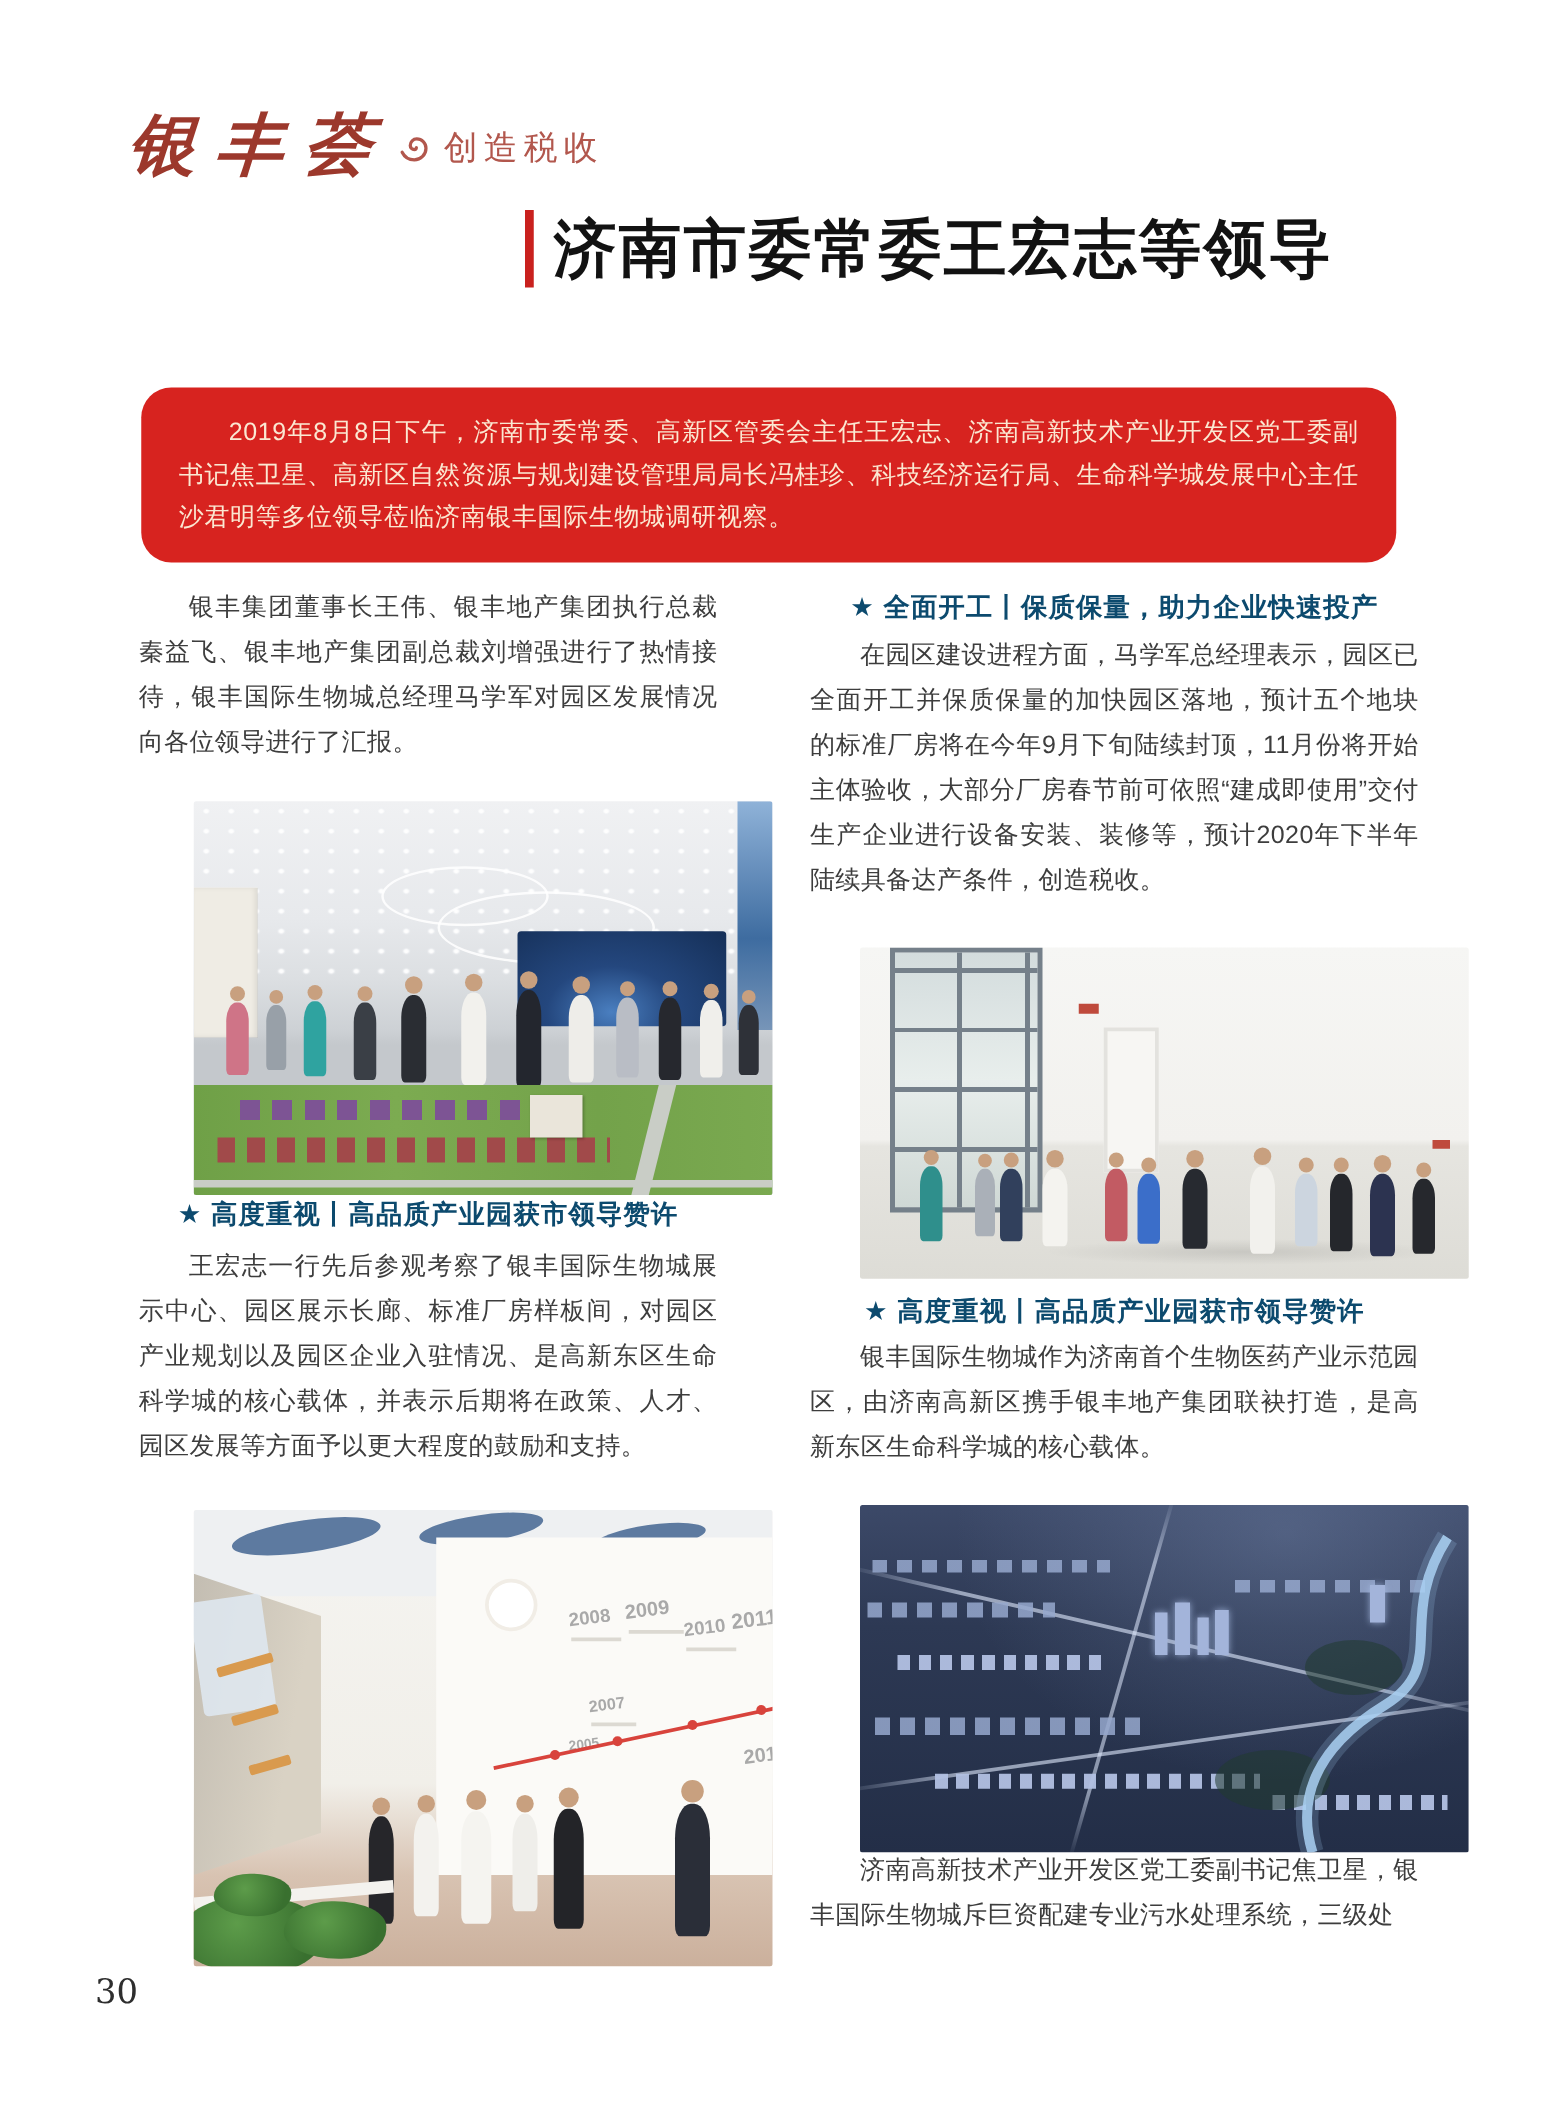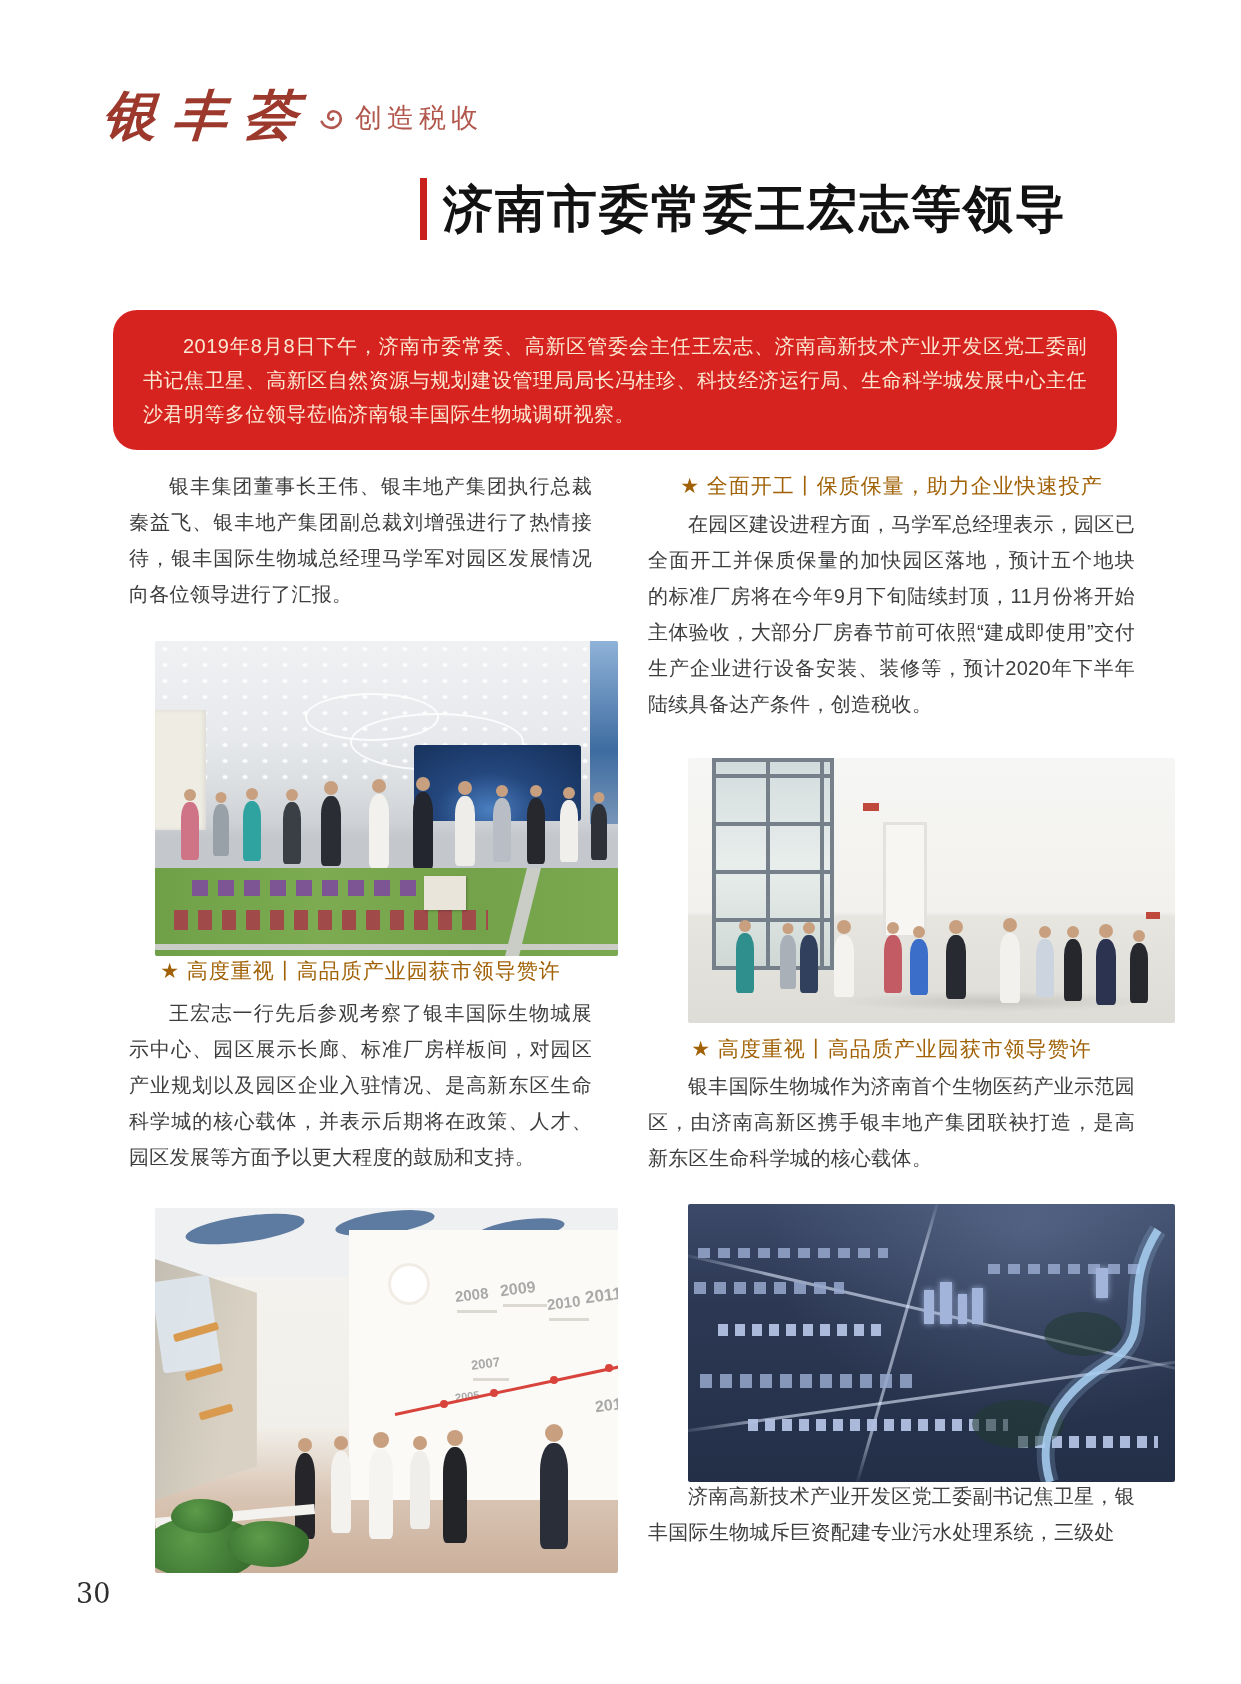--- a/index.html
+++ b/index.html
@@ -10,45 +10,45 @@
   
   .masthead{position:absolute;left:103px;top:88px;display:flex;align-items:flex-end;}
   .logo-calligraphy{
     font-family:"DejaVu Serif",serif;font-style:italic;font-weight:bold;
     font-size:54px;color:#9c382c;letter-spacing:16px;line-height:1;transform:skewX(-4deg);
   }
   .masthead-right{display:flex;align-items:center;margin-left:6px;margin-bottom:6px;}
   .swirl{width:26px;height:26px;margin-right:10px;}
   .section-label{font-size:27px;color:#b2574d;letter-spacing:5px;}
   
-  .headline{position:absolute;left:420px;top:178px;display:flex;align-items:center;}
+  .headline{position:absolute;left:420px;top:168px;display:flex;align-items:center;}
   .headline-bar{width:7px;height:62px;background:#c9211e;margin-right:16px;}
   .headline h1{
     margin:0;font-size:50px;font-weight:900;color:#121212;letter-spacing:2px;line-height:1.2;
     font-family:"Liberation Sans","DejaVu Sans",sans-serif;
   }
   
   .lead-banner{
     position:absolute;left:113px;top:310px;width:1004px;height:140px;box-sizing:border-box;
     background:#d7231f;border-radius:24px;padding:19px 30px;
   }
   .lead-banner p{
     margin:0;color:#fbe8d2;font-size:20px;line-height:34px;text-indent:2em;
     text-align:justify;letter-spacing:0.5px;
   }
   
   .body-text{
     position:absolute;margin:0;font-size:20px;line-height:36px;color:#3d3d3d;
     text-align:justify;text-align-last:left;text-indent:2em;letter-spacing:0.3px;
   }
   .section-heading{
-    position:absolute;margin:0;font-size:21px;font-weight:normal;color:#a16207;
+    position:absolute;margin:0;font-size:21px;font-weight:bold;color:#0c4a6e;
     text-align:center;letter-spacing:1px;
   }
-  .col-left{left:129px;width:463px;}
+  .col-left{left:111px;width:463px;}
   .col-right{left:648px;width:487px;}
   .page-number{
     position:absolute;left:76px;top:1578px;font-family:"DejaVu Serif",serif;
     font-size:27px;color:#2e2e2e;
   }
   
   .photo{position:absolute;overflow:hidden;border-radius:2px;}
   
   .photo1{
     left:115px;top:625px;width:463px;height:315px;

